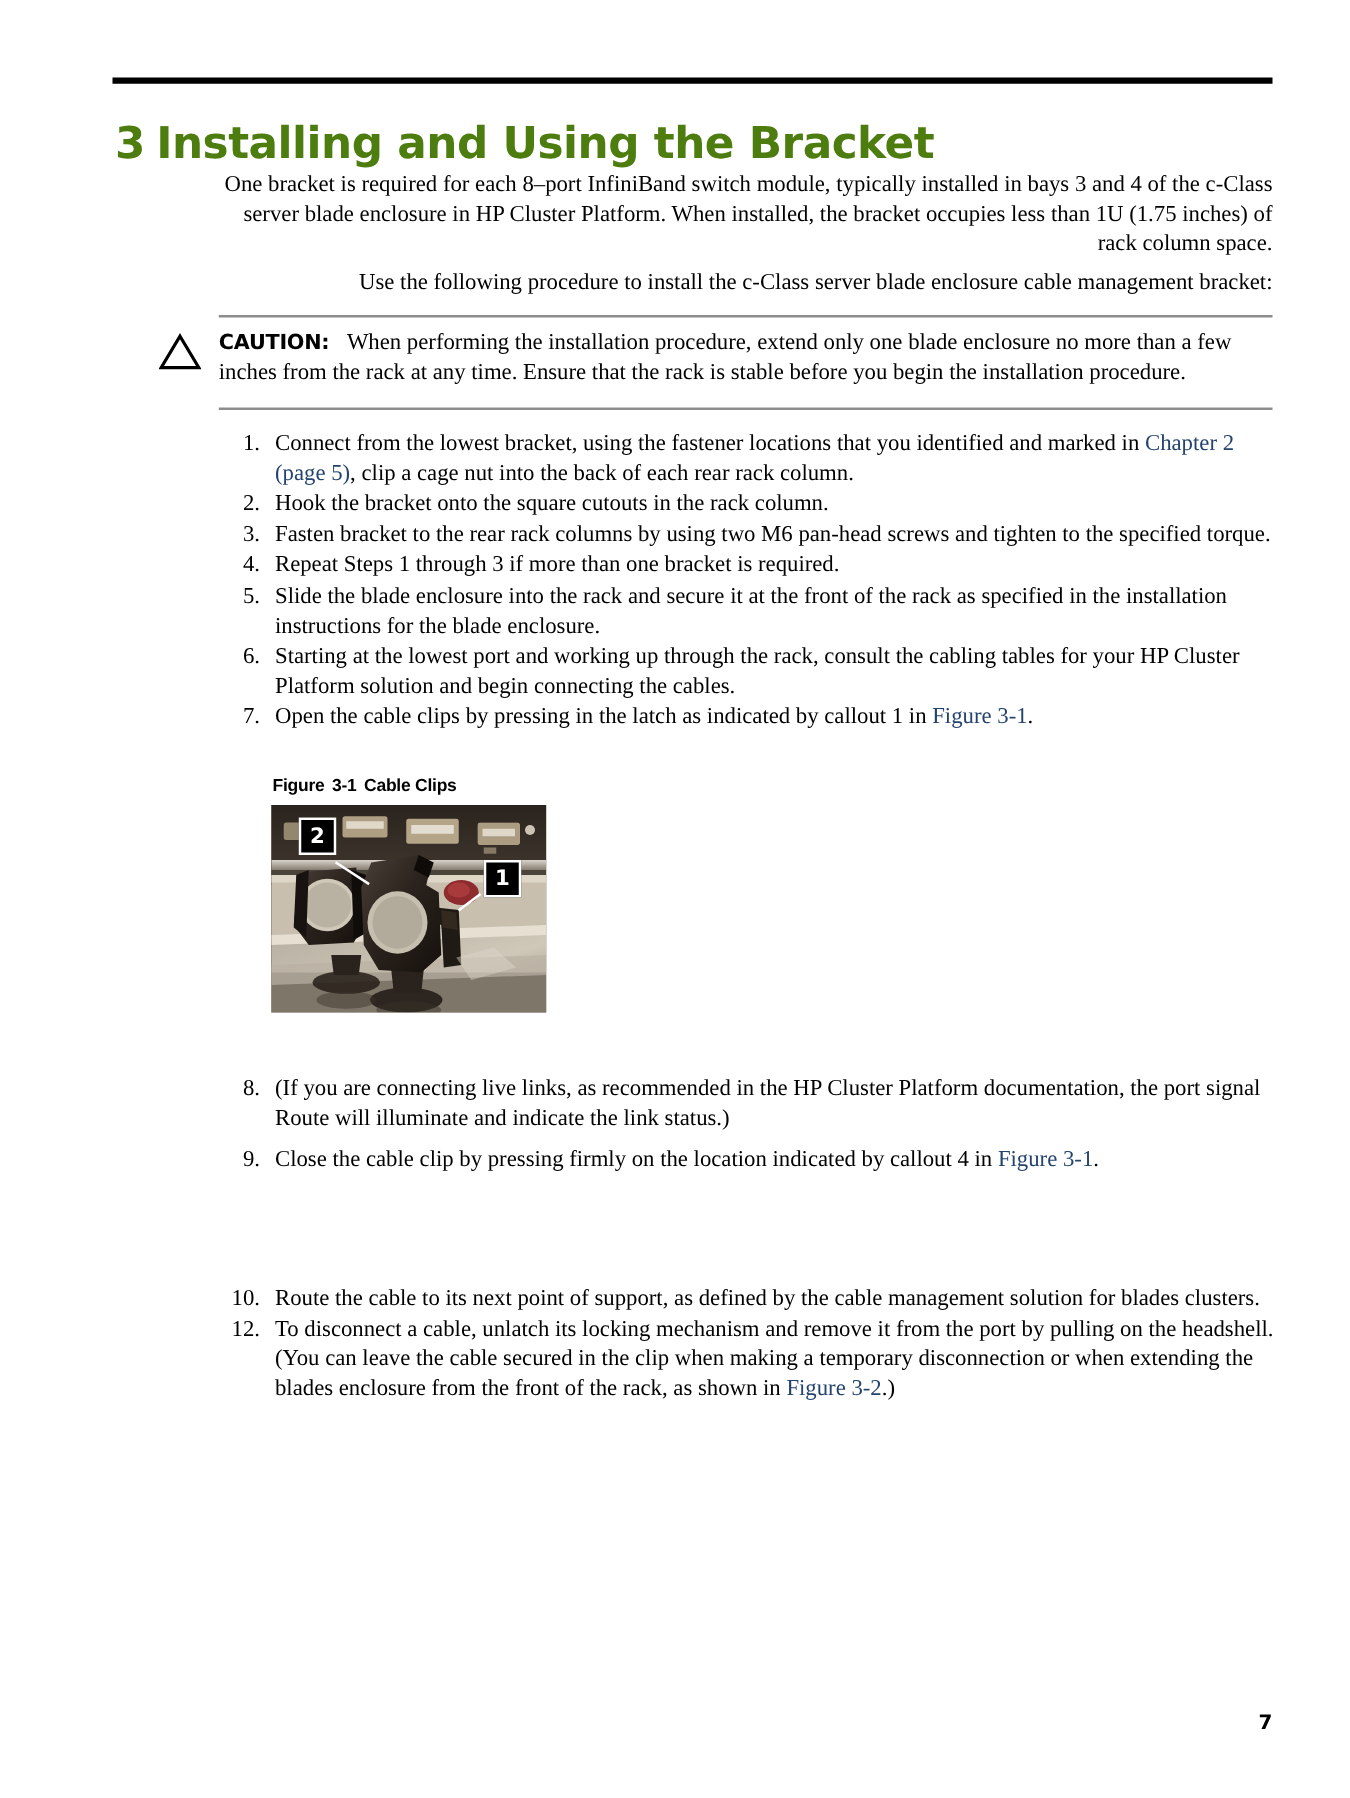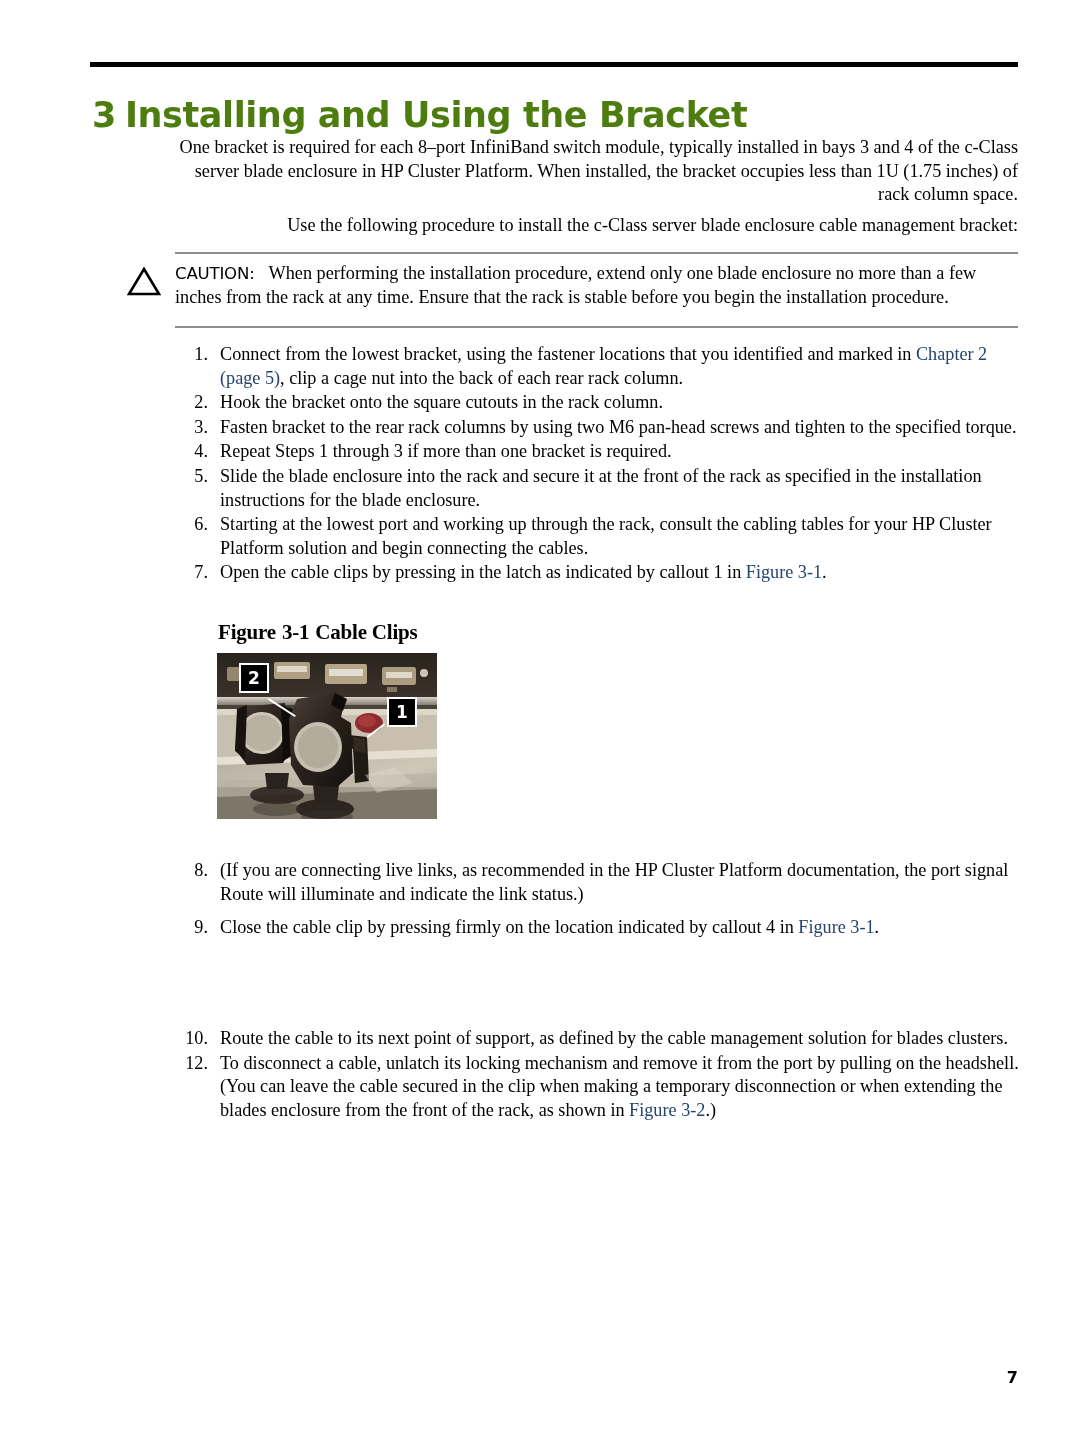--- a/index.html
+++ b/index.html
@@ -83,21 +83,21 @@
     width: 34px;
     height: 30px;
   }
   .caution-body {
     margin-left: 49px;
     font-size: 18.2px;
     line-height: 23.6px;
   }
   .caution-label {
     font-family: "DejaVu Sans", "Liberation Sans", sans-serif;
-    font-weight: normal;
+    font-weight: bold;
     font-size: 16.6px;
     letter-spacing: -0.2px;
   }
   .caution-gap { display: inline-block; width: 14px; }
 
   
   .proc-list {
     position: absolute;
     left: 175px;
     top: 343px;
@@ -128,22 +128,22 @@
     text-decoration: none;
   }
 
   
   .figure {
     position: absolute;
     left: 217px;
     top: 620px;
   }
   .fig-caption {
-    font-family: Liberation Serif, serif;
-    font-size: 21px;
+    font-family: Liberation Sans, sans-serif;
+    font-size: 14px;
     font-weight: bold;
     letter-spacing: -0.2px;
     margin: 0 0 8px 1px;
     white-space: nowrap;
   }
   .fig-caption .cap-sp { display: inline-block; width: 6px; }
   .photo {
     position: relative;
     width: 220px;
     height: 166px;

